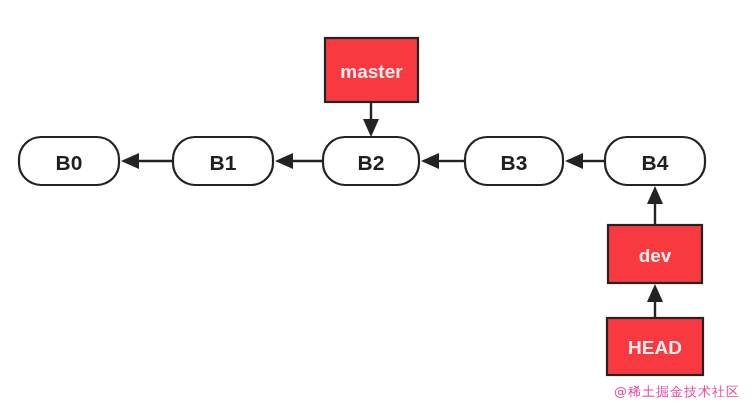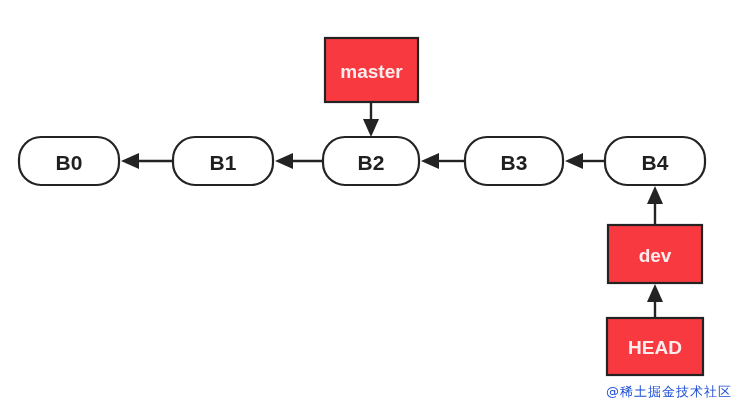--- a/index.html
+++ b/index.html
@@ -53,25 +53,25 @@
     stroke: #232323;
     stroke-width: 2.4;
     fill: none;
   }
   .edge-head {
     fill: #232323;
     stroke: none;
   }
   .watermark {
     position: absolute;
-    right: 20px;
+    right: 12px;
     bottom: 6px;
     font-family: "DejaVu Sans", sans-serif;
     font-size: 13px;
-    color: #1d4ed8;
+    color: #ec4899;
     letter-spacing: 1px;
     white-space: nowrap;
   }
 </style>
 </head>
 <body>
 
 <div id="canvas">
 
   <svg id="diagram-svg" viewBox="0 0 752 407" xmlns="http://www.w3.org/2000/svg">

